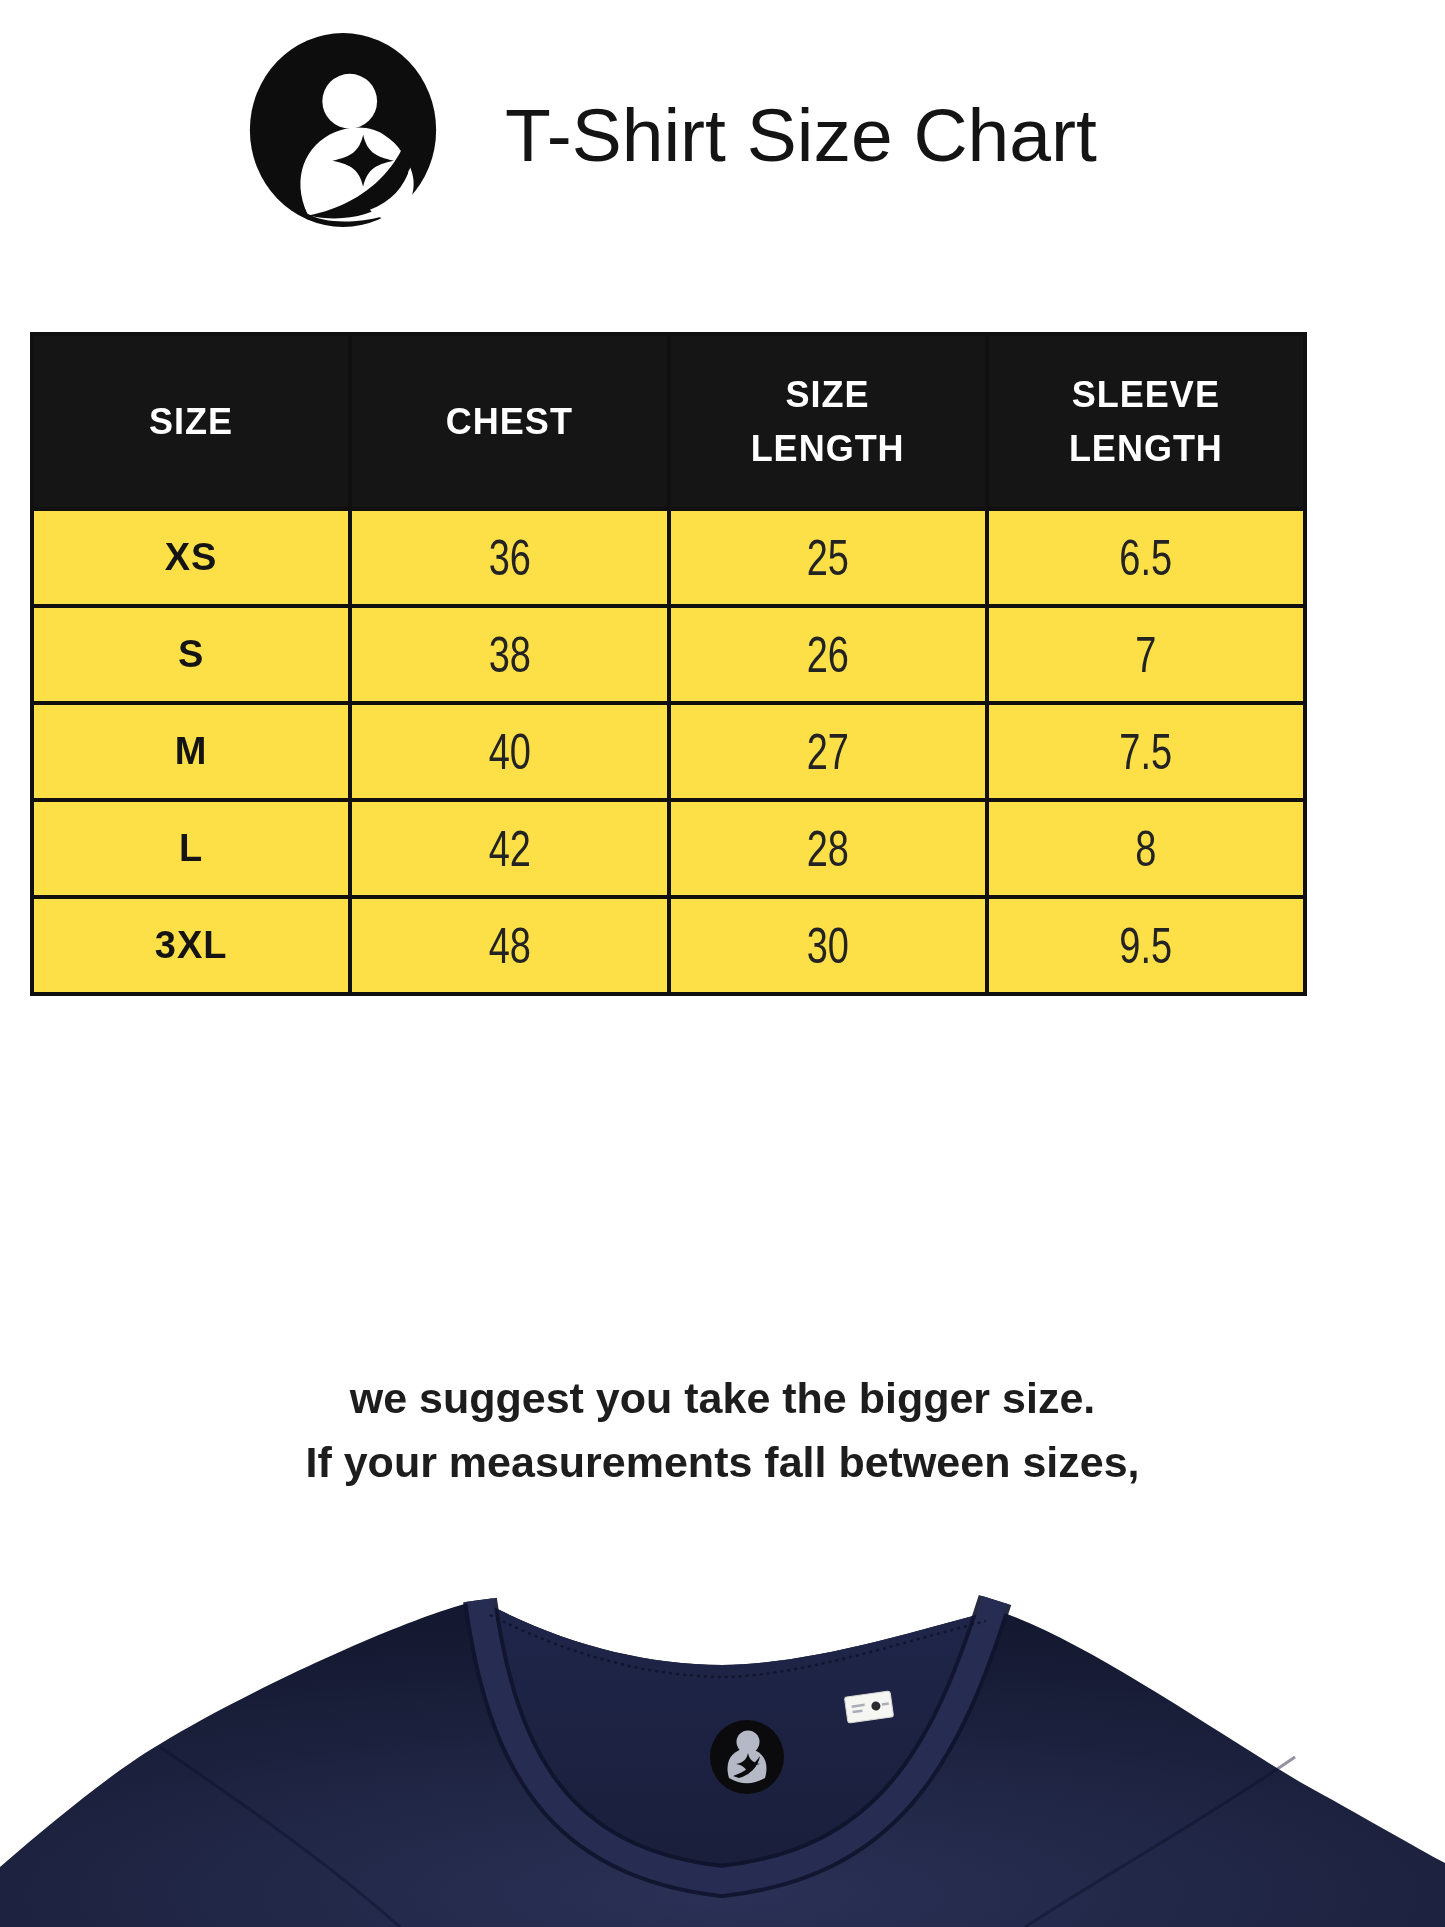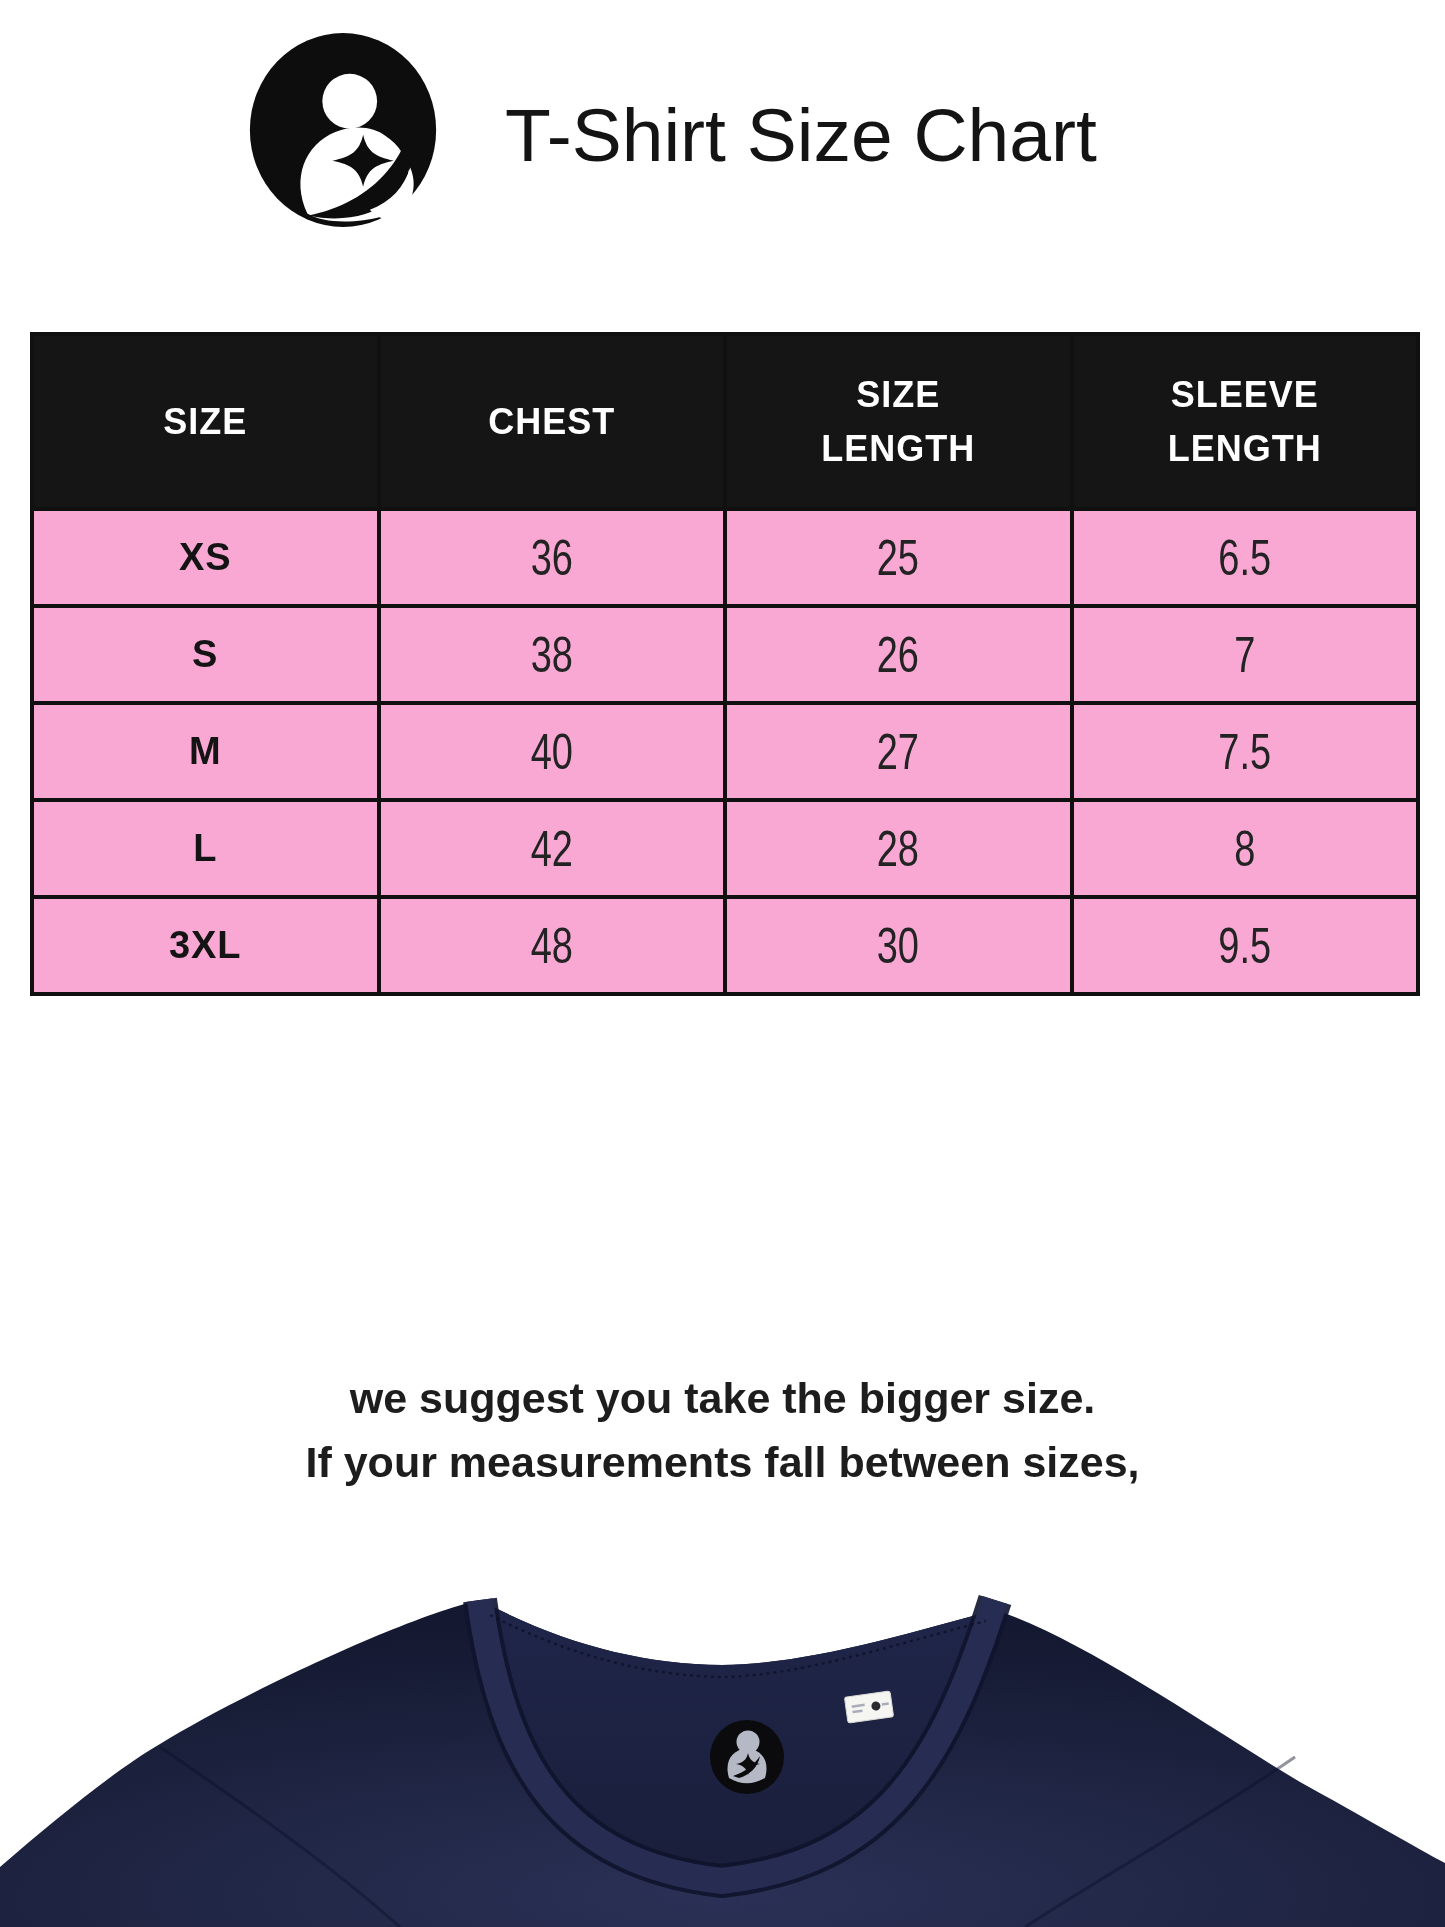--- a/index.html
+++ b/index.html
@@ -19,35 +19,35 @@
   }
   .brand-logo { width:192px; height:200px; flex:0 0 auto; }
   .page-title {
     font-size:75px; font-weight:400; letter-spacing:0px;
     color:#141414; margin-top:10px; white-space:nowrap;
   }
 
   
   table.size-table {
     position:absolute; left:30px; top:332px;
-    width:1390px; border-collapse:collapse;
+    width:1277px; border-collapse:collapse;
     table-layout:fixed;
   }
   .size-table th, .size-table td {
     border:4px solid #101010;
     text-align:center; vertical-align:middle;
   }
   .size-table th {
     background:#151515; color:#ffffff;
     height:175px; font-size:36px; font-weight:700; letter-spacing:1px;
   }
   .size-table th .hdr {
     display:inline-block; max-width:235px; line-height:1.5;
   }
-  .size-table td { height:97px; background:#f9a8d4; }
+  .size-table td { height:97px; background:#fde047; }
   .cell-size { font-size:38px; font-weight:700; color:#141414; letter-spacing:1px; }
   .cell-num  {
     font-size:50px; font-weight:400; color:#232323;
     display:inline-block; transform:scaleX(0.76);
   }
 
   
   .fit-note {
     position:absolute; left:0; top:1366px; width:1445px;
     text-align:center; font-size:43px; font-weight:700;

